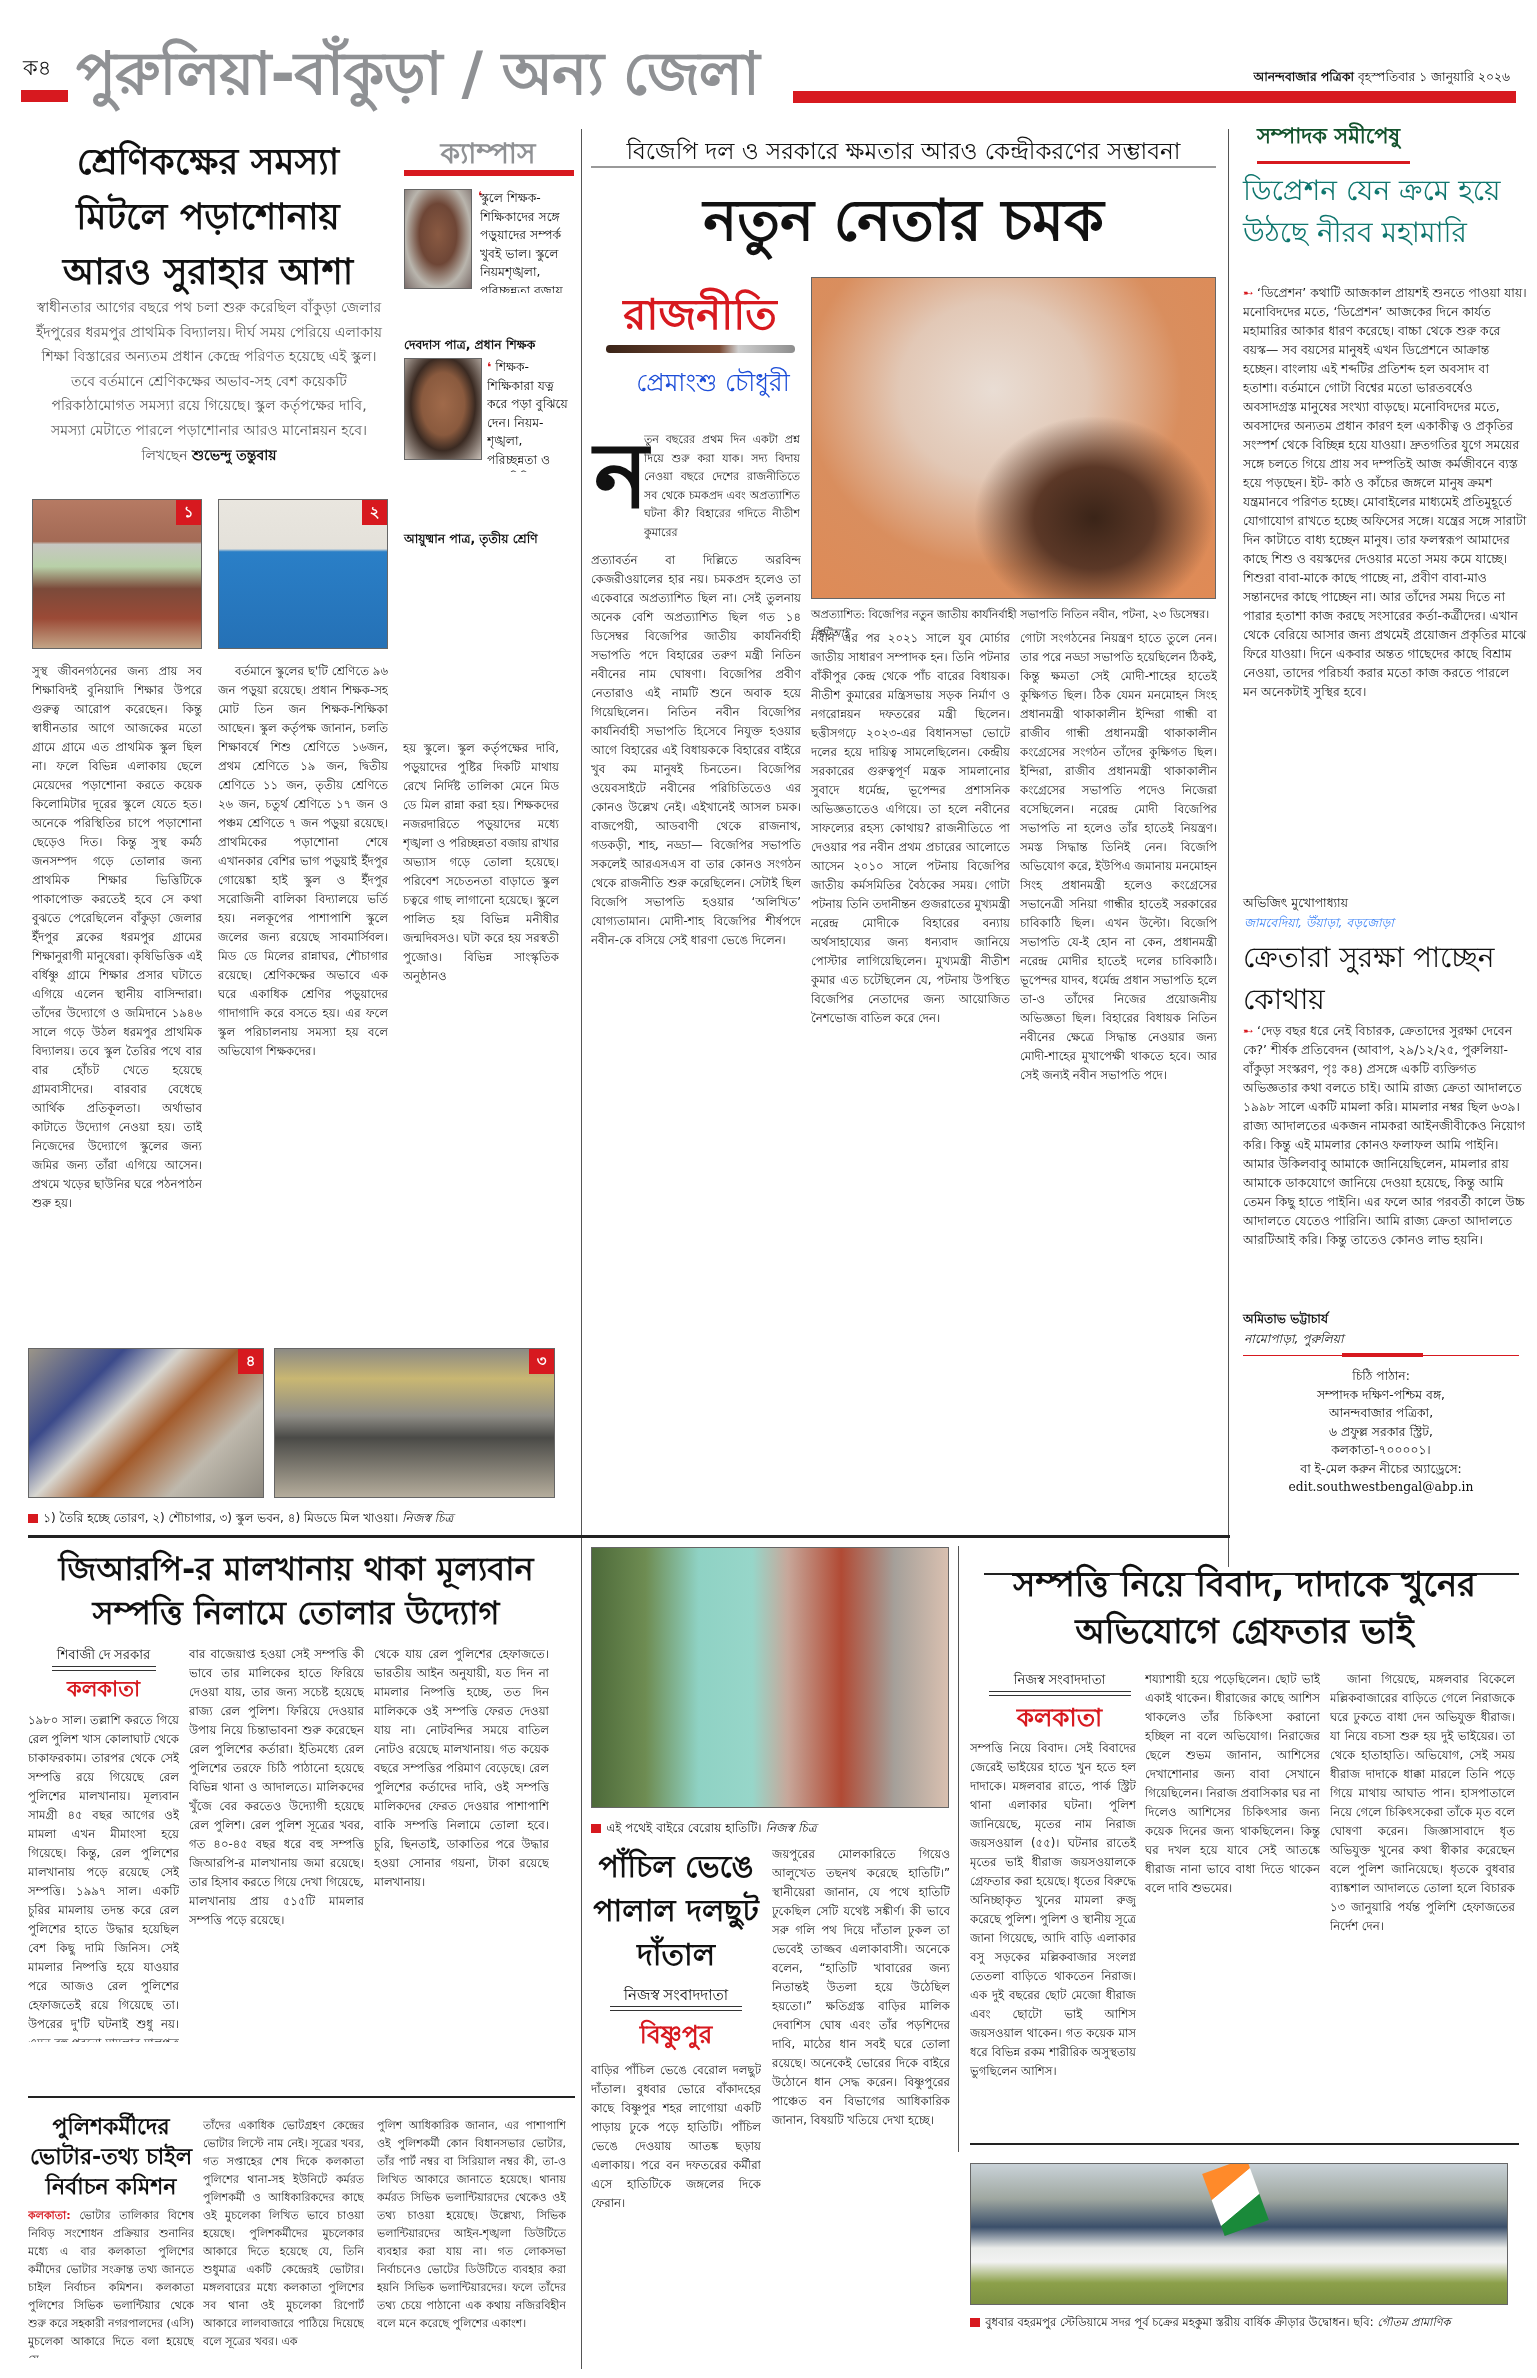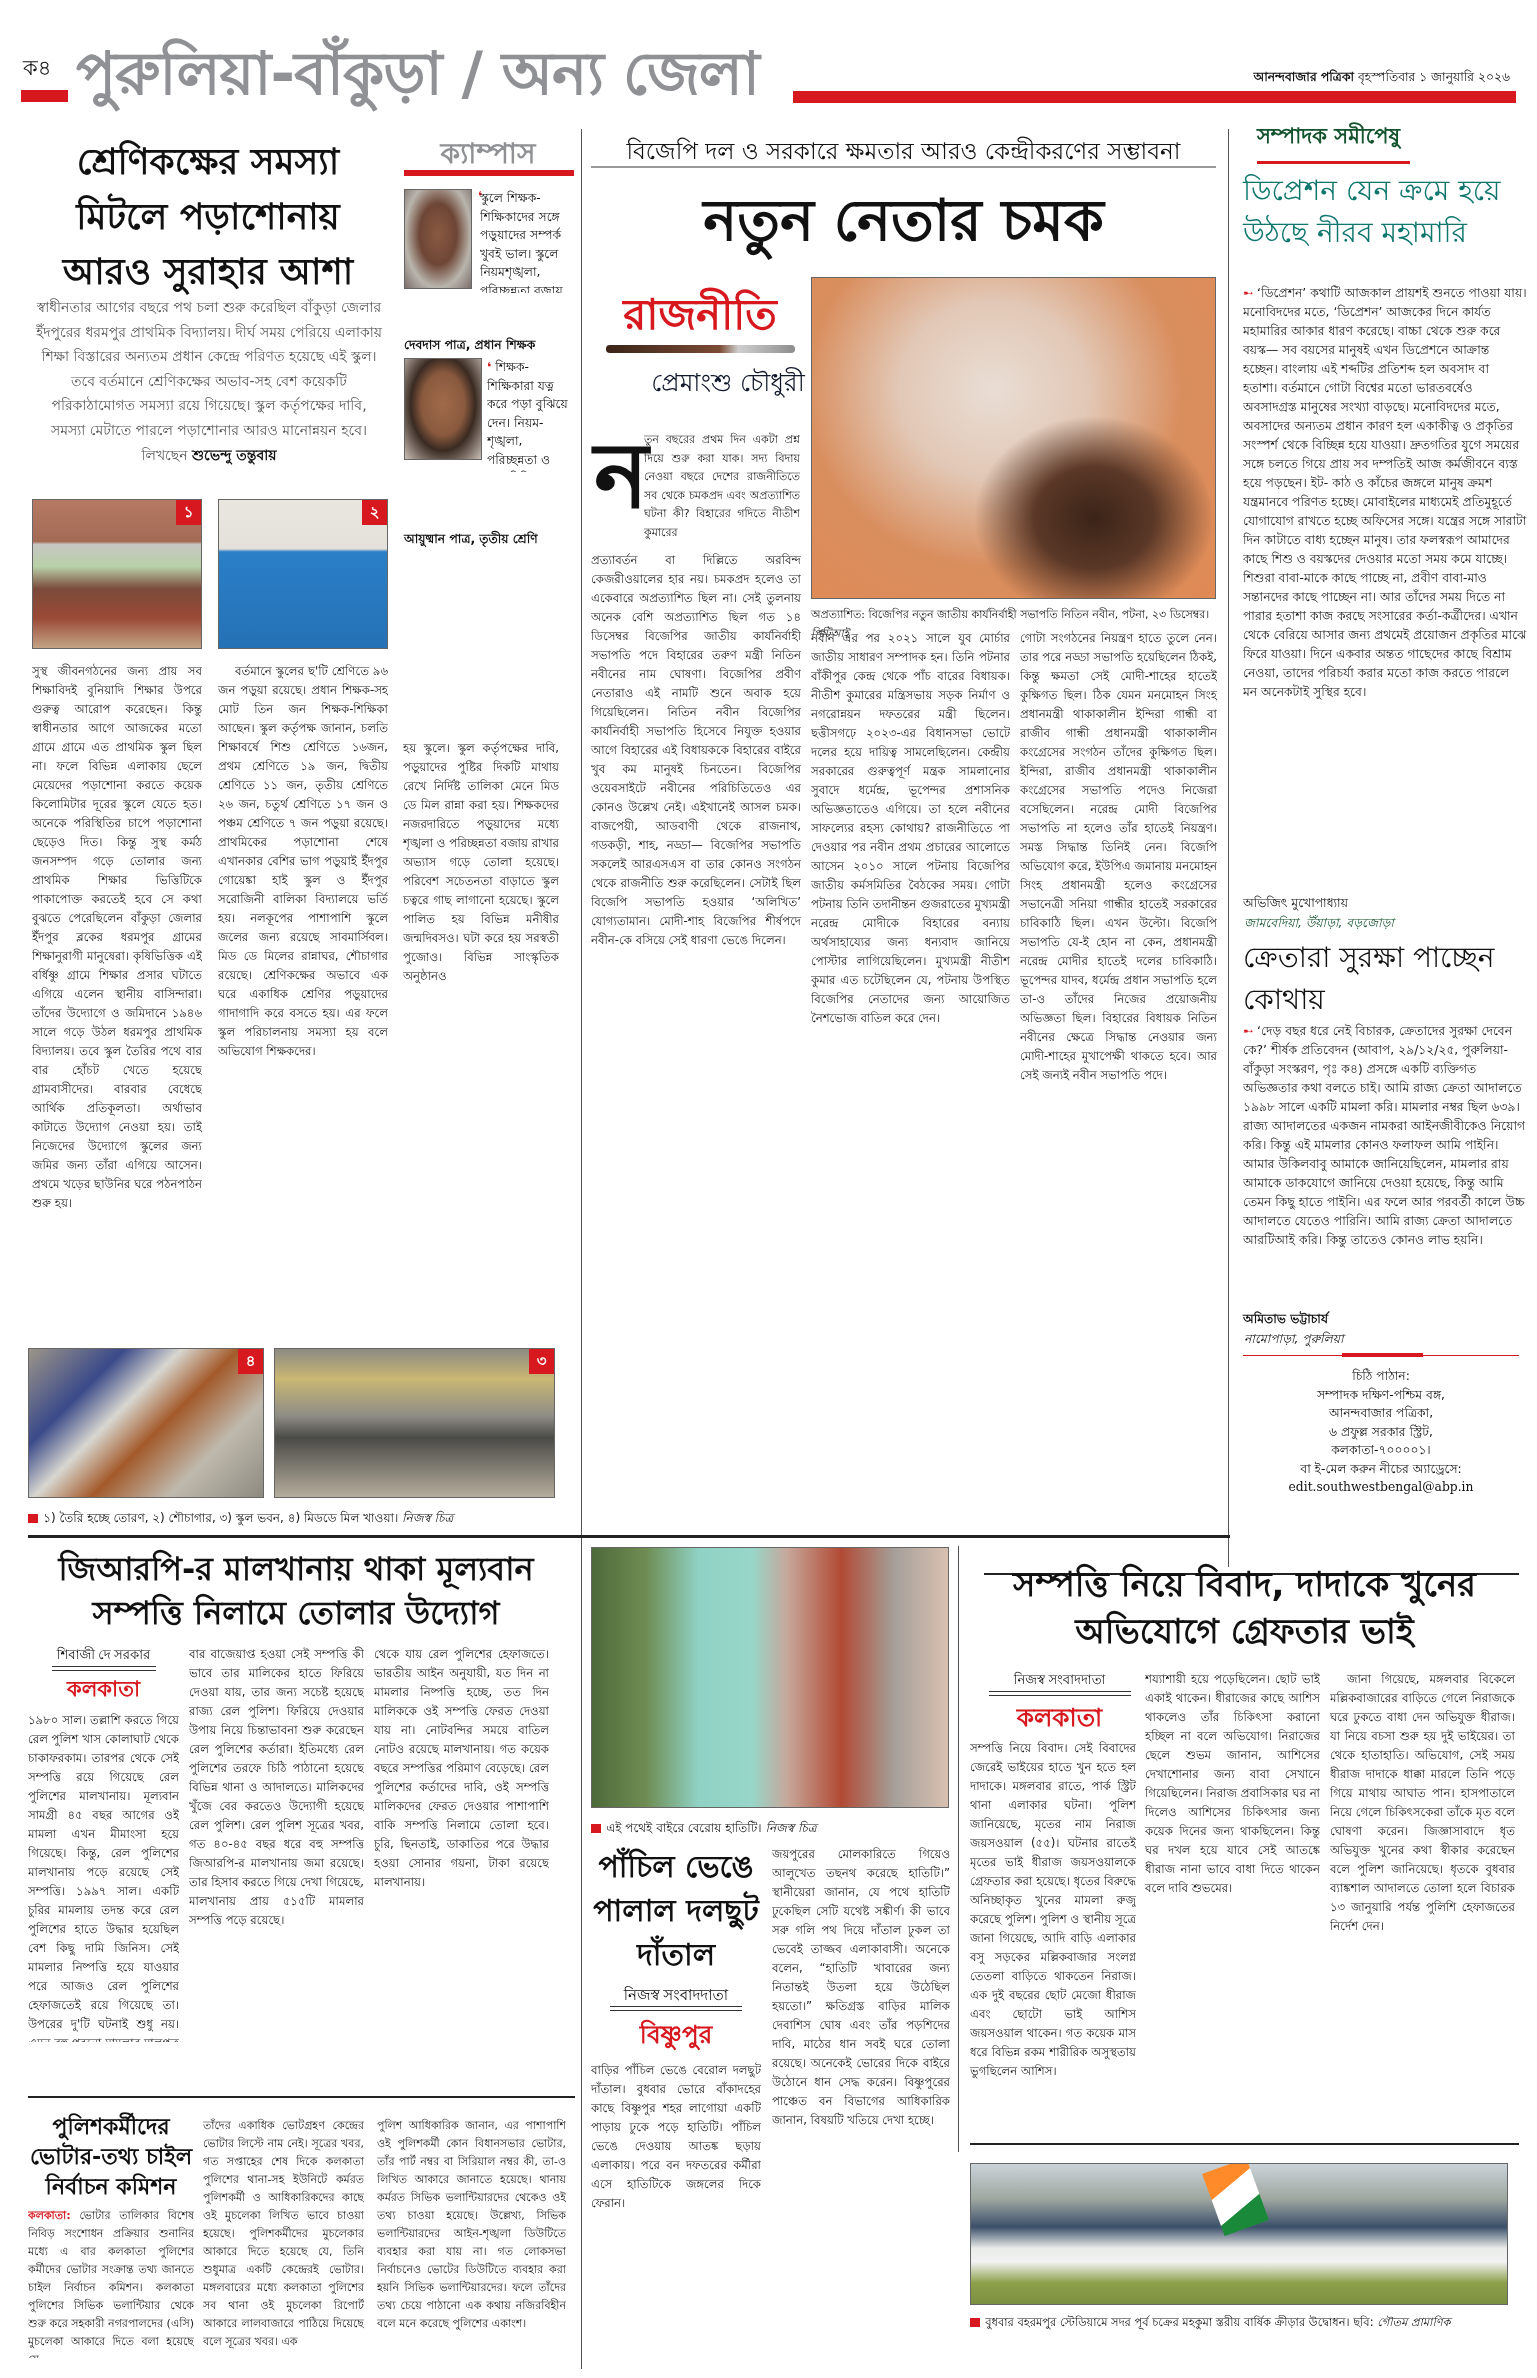--- a/index.html
+++ b/index.html
@@ -100,21 +100,21 @@
 
 <div class="rule-v" style="left:581px;top:129px;height:1420px;"></div>
 
 <section>
   <div class="abs" style="left:591px;top:133px;width:625px;font-size:23px;color:#111;text-align:center;white-space:nowrap;">বিজেপি দল ও সরকারে ক্ষমতার আরও কেন্দ্রীকরণের সম্ভাবনা</div>
   <div class="abs" style="left:591px;top:166px;width:625px;height:1.9px;background:#999;"></div>
   <h2 class="abs headline" style="left:591px;top:185px;width:625px;font-size:57px;line-height:70px;">নতুন নেতার চমক</h2>
 
   <div class="abs" style="left:591px;top:274px;width:218px;text-align:center;font-size:42px;font-weight:bold;color:#d7191f;margin-top:8px;">রাজনীতি</div>
   <div class="abs" style="left:606px;top:345px;width:189px;height:7.6px;border-radius:3.8px;background:linear-gradient(90deg,#3a2418 0%,#7a4a34 60%,#cfcfcf 70%,#8d8d8d 100%);"></div>
-  <div class="abs" style="left:619px;top:364px;width:218px;text-align:center;font-size:24.6px;color:#0f172a;">প্রেমাংশু চৌধুরী</div>
+  <div class="abs" style="left:604px;top:364px;width:218px;text-align:center;font-size:24.6px;color:#1d4ed8;">প্রেমাংশু চৌধুরী</div>
 
   <div class="abs" style="left:594px;top:424px;font-size:91px;font-weight:bold;line-height:104px;color:#111;">ন</div>
   <div class="abs body-text" style="left:644px;top:431px;width:156px;height:118px;overflow:hidden;font-size:11px;line-height:18.5px;">
     <p class="noind">তুন বছরের প্রথম দিন একটা প্রশ্ন দিয়ে শুরু করা যাক। সদ্য বিদায় নেওয়া বছরে দেশের রাজনীতিতে সব থেকে চমকপ্রদ এবং অপ্রত্যাশিত ঘটনা কী? বিহারের গদিতে নীতীশ কুমারের</p>
   </div>
 
   <div class="photo" style="left:811px;top:277px;width:405px;height:322px;background:radial-gradient(ellipse at 70% 75%,#3a2418 0%,#5b3827 15%,transparent 30%),radial-gradient(ellipse at 45% 35%,#e9ddd4 0%,#e2c8b6 30%,#d98e5e 60%,#e08a55 100%);"></div>
   <div class="abs caption" style="left:811px;top:606px;width:407px;font-size:11px;">
     <span>অপ্রত্যাশিত: বিজেপির নতুন জাতীয় কার্যনির্বাহী সভাপতি নিতিন নবীন, পটনা, ২৩ ডিসেম্বর।</span>
     <em>পিটিআই</em>
@@ -135,21 +135,21 @@
 
 <aside>
   <div class="abs" style="left:1238px;top:120px;width:279px;font-size:21px;font-weight:bold;color:#14532d;text-align:left;padding-left:19px;">সম্পাদক সমীপেষু</div>
   <div class="abs" style="left:1257px;top:161px;width:153px;height:2.8px;background:#d7191f;"></div>
 
   <h3 class="abs" style="left:1243px;top:170px;width:284px;font-size:28px;line-height:42px;font-weight:normal;color:#0f766e;">ডিপ্রেশন যেন ক্রমে হয়ে উঠছে নীরব মহামারি</h3>
   <div class="abs body-text" style="left:1243px;top:284px;width:284px;height:700px;overflow:hidden;text-align:left;font-size:12.3px;line-height:19px;">
     <p class="noind"><span class="arrow-mark">➸</span><span>‘ডিপ্রেশন’ কথাটি আজকাল প্রায়শই শুনতে পাওয়া যায়। মনোবিদদের মতে, ‘ডিপ্রেশন’ আজকের দিনে কার্যত মহামারির আকার ধারণ করেছে। বাচ্চা থেকে শুরু করে বয়স্ক— সব বয়সের মানুষই এখন ডিপ্রেশনে আক্রান্ত হচ্ছেন। বাংলায় এই শব্দটির প্রতিশব্দ হল অবসাদ বা হতাশা। বর্তমানে গোটা বিশ্বের মতো ভারতবর্ষেও অবসাদগ্রস্ত মানুষের সংখ্যা বাড়ছে। মনোবিদদের মতে, অবসাদের অন্যতম প্রধান কারণ হল একাকীত্ব ও প্রকৃতির সংস্পর্শ থেকে বিচ্ছিন্ন হয়ে যাওয়া। দ্রুতগতির যুগে সময়ের সঙ্গে চলতে গিয়ে প্রায় সব দম্পতিই আজ কর্মজীবনে ব্যস্ত হয়ে পড়ছেন। ইট- কাঠ ও কাঁচের জঙ্গলে মানুষ ক্রমশ যন্ত্রমানবে পরিণত হচ্ছে। মোবাইলের মাধ্যমেই প্রতিমুহূর্তে যোগাযোগ রাখতে হচ্ছে অফিসের সঙ্গে। যন্ত্রের সঙ্গে সারাটা দিন কাটাতে বাধ্য হচ্ছেন মানুষ। তার ফলস্বরূপ আমাদের কাছে শিশু ও বয়স্কদের দেওয়ার মতো সময় কমে যাচ্ছে। শিশুরা বাবা-মাকে কাছে পাচ্ছে না, প্রবীণ বাবা-মাও সন্তানদের কাছে পাচ্ছেন না। আর তাঁদের সময় দিতে না পারার হতাশা কাজ করছে সংসারের কর্তা-কর্ত্রীদের। এখান থেকে বেরিয়ে আসার জন্য প্রথমেই প্রয়োজন প্রকৃতির মাঝে ফিরে যাওয়া। দিনে একবার অন্তত গাছেদের কাছে বিশ্রাম নেওয়া, তাদের পরিচর্যা করার মতো কাজ করতে পারলে মন অনেকটাই সুস্থির হবে।</span></p>
   </div>
   <div class="abs" style="left:1243px;top:894px;font-size:12.3px;color:#111;">অভিজিৎ মুখোপাধ্যায়</div>
-  <div class="abs" style="left:1244px;top:914px;font-size:12.3px;font-style:italic;color:#14532d;">জামবেদিয়া, উঁয়াড়া, বড়জোড়া</div>
+  <div class="abs" style="left:1244px;top:914px;font-size:12.3px;font-style:italic;color:#3b82f6;">জামবেদিয়া, উঁয়াড়া, বড়জোড়া</div>
 
   <h3 class="abs" style="left:1243px;top:937px;width:284px;font-size:28px;line-height:42px;font-weight:normal;color:#111;">ক্রেতারা সুরক্ষা পাচ্ছেন কোথায়</h3>
   <div class="abs body-text" style="left:1243px;top:1022px;width:284px;height:312px;overflow:hidden;text-align:left;font-size:12.3px;line-height:19px;">
     <p class="noind"><span class="arrow-mark">➸</span><span>‘দেড় বছর ধরে নেই বিচারক, ক্রেতাদের সুরক্ষা দেবেন কে?’ শীর্ষক প্রতিবেদন (আবাপ, ২৯/১২/২৫, পুরুলিয়া-বাঁকুড়া সংস্করণ, পৃঃ ক৪) প্রসঙ্গে একটি ব্যক্তিগত অভিজ্ঞতার কথা বলতে চাই। আমি রাজ্য ক্রেতা আদালতে ১৯৯৮ সালে একটি মামলা করি। মামলার নম্বর ছিল ৬৩৯। রাজ্য আদালতের একজন নামকরা আইনজীবীকেও নিয়োগ করি। কিন্তু এই মামলার কোনও ফলাফল আমি পাইনি। আমার উকিলবাবু আমাকে জানিয়েছিলেন, মামলার রায় আমাকে ডাকযোগে জানিয়ে দেওয়া হয়েছে, কিন্তু আমি তেমন কিছু হাতে পাইনি। এর ফলে আর পরবর্তী কালে উচ্চ আদালতে যেতেও পারিনি। আমি রাজ্য ক্রেতা আদালতে আরটিআই করি। কিন্তু তাতেও কোনও লাভ হয়নি।</span></p>
   </div>
   <div class="abs" style="left:1243px;top:1310px;font-size:12.3px;color:#111;font-weight:bold;">অমিতাভ ভট্টাচার্য</div>
   <div class="abs" style="left:1244px;top:1330px;font-size:12.3px;font-style:italic;color:#111;">নামোপাড়া, পুরুলিয়া</div>
 
   <div class="abs" style="left:1243px;top:1355px;width:276px;height:0.9px;background:#d7191f;"></div>
   <div class="abs" style="left:1342px;top:1353px;width:81px;height:3.8px;background:#d7191f;"></div>

